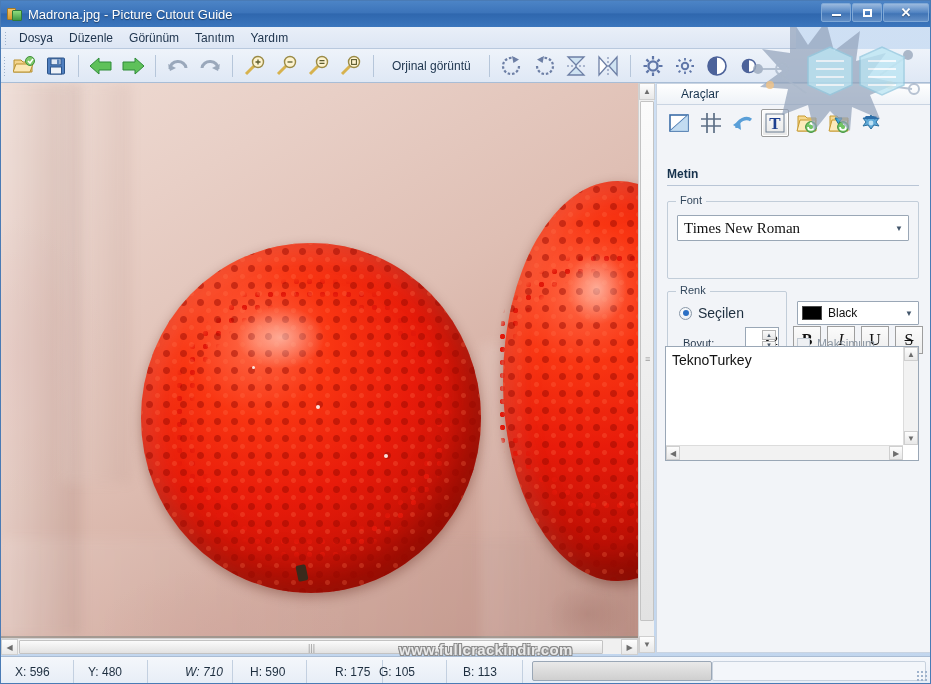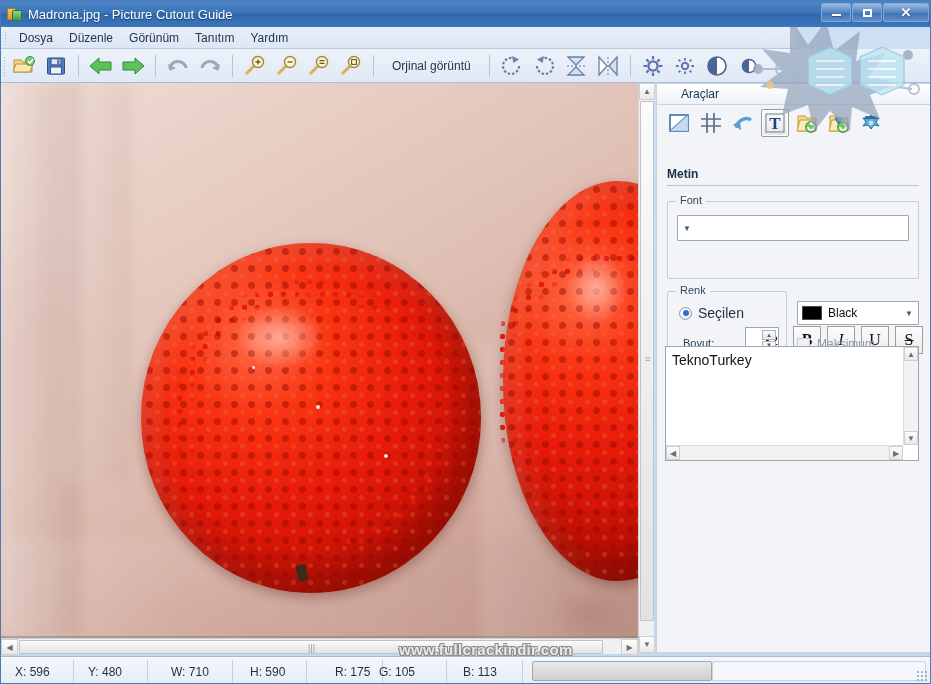--- a/index.html
+++ b/index.html
@@ -590,20 +590,21 @@
       </div>
 
       <div class="sect-title">Metin</div>
       <div class="sect-rule"></div>
 
       <div class="group" style="left:10px; top:96px; width:252px; height:78px;">
         <div class="legend">Font</div>
       </div>
 
       <div class="combo" style="position:absolute; left:20px; top:110px; width:232px; height:26px;">
+        <div class="cb-text" style="font-family:'Liberation Serif', serif; font-size:15px; color:#101010;">Times New Roman</div>
         <div class="cb-arrow">▼</div>
       </div>
 
       <div style="position:absolute; left:26px; top:232px; font-size:11px; color:#2a3c50;">Boyut:</div>
 
       <div class="spin" style="position:absolute; left:88px; top:222px; width:34px; height:26px;justify-content:flex-end;">
         <div class="sp-val">32</div>
         <div class="sp-btns">
           <div class="sp-b">▲</div>
           <div class="sp-b">▼</div>
@@ -681,21 +682,21 @@
         <path d="M138 34 h28 M138 42 h28 M138 50 h28 M138 58 h28"></path>
       </g>
     </g>
   </svg>
 
   <div id="statusbar">
     <div class="status-cell" style="left:14px;">X: 596</div>
     <div class="status-div" style="left:72px;"></div>
     <div class="status-cell" style="left:87px;">Y: 480</div>
     <div class="status-div" style="left:146px;"></div>
-    <div class="status-cell" style="left:170px;">W: 710</div>
+    <div class="status-cell" style="left:184px;font-style:italic;">W: 710</div>
     <div class="status-div" style="left:231px;"></div>
     <div class="status-cell" style="left:249px;">H: 590</div>
     <div class="status-div" style="left:305px;"></div>
     <div class="status-cell" style="left:334px;">R: 175</div>
     <div class="status-div" style="left:381px;"></div>
     <div class="status-cell" style="left:378px;">G: 105</div>
     <div class="status-div" style="left:445px;"></div>
     <div class="status-cell" style="left:462px;">B: 113</div>
     <div class="status-div" style="left:521px;"></div>
 

